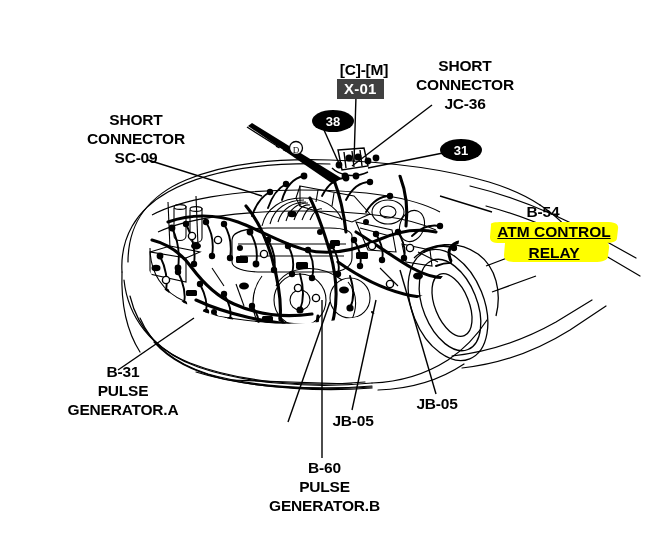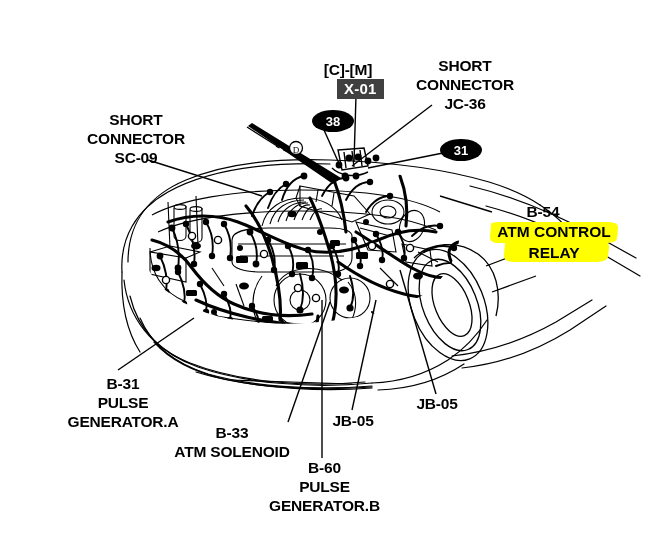--- a/index.html
+++ b/index.html
@@ -68,20 +68,21 @@
   }
   .hl-wrap .hl-text {
     position: relative;
     color: #000000;
     font-family: "Liberation Sans", sans-serif;
     font-size: 15.5px;
     font-weight: 700;
     line-height: 21px;
     text-align: center;
     white-space: pre;
+    text-decoration: underline;
   }
 
   svg.art { position: absolute; left: 0; top: 0; }
   .artwork-layer { position: absolute; left:0; top:0; width:650px; height:557px; }
 </style>
 </head>
 <body>
 
 <div id="page">
 
@@ -380,21 +381,21 @@
         <text x="296" y="152.5" text-anchor="middle" font-family="Liberation Serif, serif" font-size="9" fill="#000000">D</text>
       </g>
     </svg>
   </div>
 
 
   <div class="label center" style="left:72px; top:110px; width:128px;">SHORT
 CONNECTOR
 SC-09</div>
 
-  <div class="label center" style="left:312px; top:60px; width:72px;">[C]-[M]</div>
+  <div class="label center" style="left:328px; top:60px; width:72px;">[C]-[M]</div>
 
   <div class="boxid" style="left:337px; top:79px;">X-01</div>
 
   <div class="label center" style="left:400px; top:56px; width:130px;">SHORT
 CONNECTOR
 JC-36</div>
 
   <div class="label center" style="left:513px; top:202px; width:60px;">B-54</div>
 
   <div class="hl-wrap" style="left:488px; top:221px; width:132px; height:44px;">
@@ -403,26 +404,24 @@
                C129,21 124,22 116,22 L12,22 C4,22 2,20 2,16 Z" fill="#ffff00"></path>
       <path d="M17,22 C15,21 18,20 26,20 L108,20 C118,20 122,22 121,27 L120,35
                C120,39 115,41 106,41 L28,41 C19,41 16,39 16,34 Z" fill="#ffff00"></path>
       <ellipse cx="120" cy="12" rx="9" ry="9" fill="#ffff00"></ellipse>
       <ellipse cx="110" cy="30" rx="10" ry="9" fill="#ffff00"></ellipse>
     </svg>
     <div class="hl-text">ATM CONTROL
 RELAY</div>
   </div>
 
-  <div class="label center" style="left:48px; top:362px; width:150px;margin-top:12px;">B-31
+  <div class="label center" style="left:48px; top:362px; width:150px;">B-31
 PULSE
 GENERATOR.A</div>
 
-  <div class="label center" style="left:152px; top:423px; width:160px;">B-33
-ATM SOLENOID</div>
 
   <div class="label center" style="left:262px; top:458px; width:125px;">B-60
 PULSE
 GENERATOR.B</div>
 
   <div class="label center" style="left:318px; top:411px; width:70px;">JB-05</div>
 
   <div class="label center" style="left:402px; top:394px; width:70px;text-align:center;">JB-05</div>
 
   <div class="callout" style="left:312px; top:110px;">38</div>

